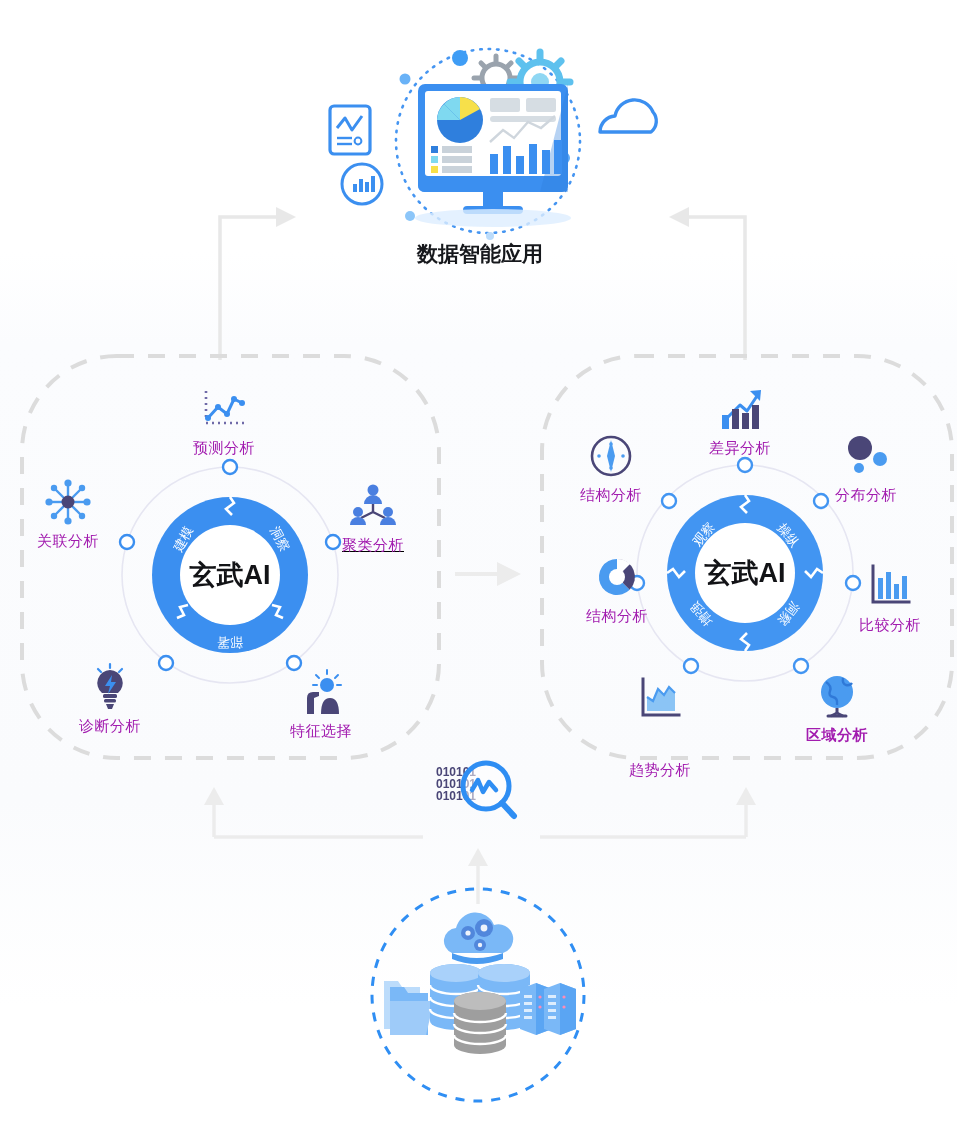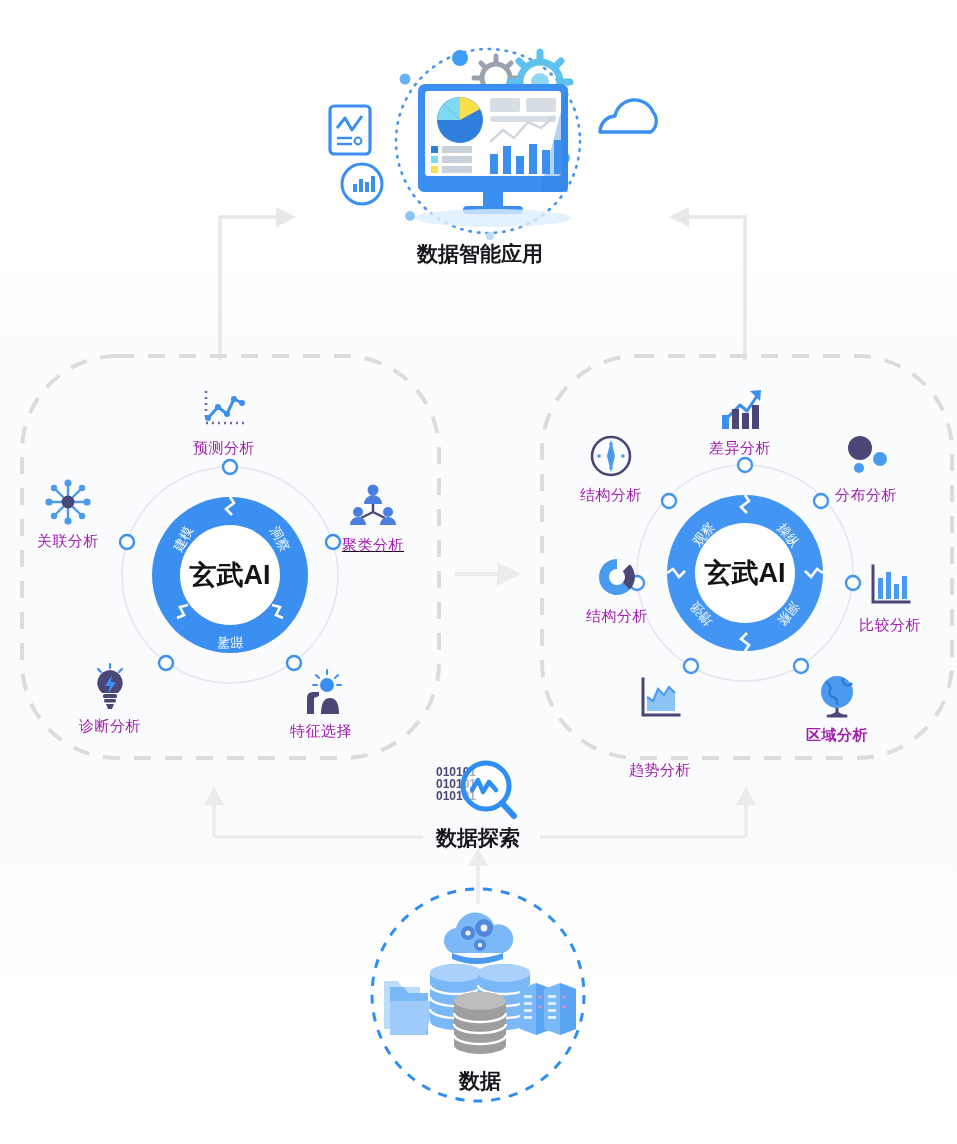--- a/index.html
+++ b/index.html
@@ -395,21 +395,20 @@
     <g fill="#4a4677" font-size="12" font-family="'Liberation Sans',sans-serif" font-weight="bold">
       <text x="38" y="16">010101</text>
       <text x="38" y="28">010101</text>
       <text x="38" y="40">010101</text>
     </g>
     <circle cx="88" cy="26" r="23" fill="#ffffff" opacity=".55"></circle>
     <circle cx="88" cy="26" r="23" fill="none" stroke="#2f8ef3" stroke-width="5"></circle>
     <polyline points="74,30 80,20 85,32 91,22 98,30" fill="none" stroke="#2f8ef3" stroke-width="4.5" stroke-linejoin="round" stroke-linecap="round"></polyline>
     <line x1="104" y1="43" x2="116" y2="56" stroke="#2f8ef3" stroke-width="6" stroke-linecap="round"></line>
   </svg>
-  <div class="big-lbl" style="margin-top:2px;">数据探索</div>
 </div>
 
 <svg class="abs" style="left:460px;top:848px;" width="40" height="58">
   <path d="M18 56 L18 16" stroke="#ececec" stroke-width="3.5"></path>
   <path d="M8 18 L18 0 L28 18 Z" fill="#ececec"></path>
 </svg>
 
 <div class="abs" style="left:360px;top:893px;width:240px;height:220px;">
   <svg width="240" height="220" viewBox="0 0 240 220">
     <circle cx="118" cy="102" r="106" fill="none" stroke="#2f8ef3" stroke-width="3" stroke-dasharray="9 9"></circle>
@@ -496,14 +495,13 @@
           <rect x="6" y="28" width="8" height="3"></rect>
             <rect x="6" y="35" width="8" height="3"></rect>
         </g>
         <g fill="#ff8ab5">
             <circle cx="22" cy="16" r="1.6"></circle>
             <circle cx="22" cy="26" r="1.6"></circle>
           </g>
       </g>
     </g>
   </svg>
-  <div class="big-lbl" style="margin-top:-46px;">数据</div>
 </div>
 
 </body></html>

